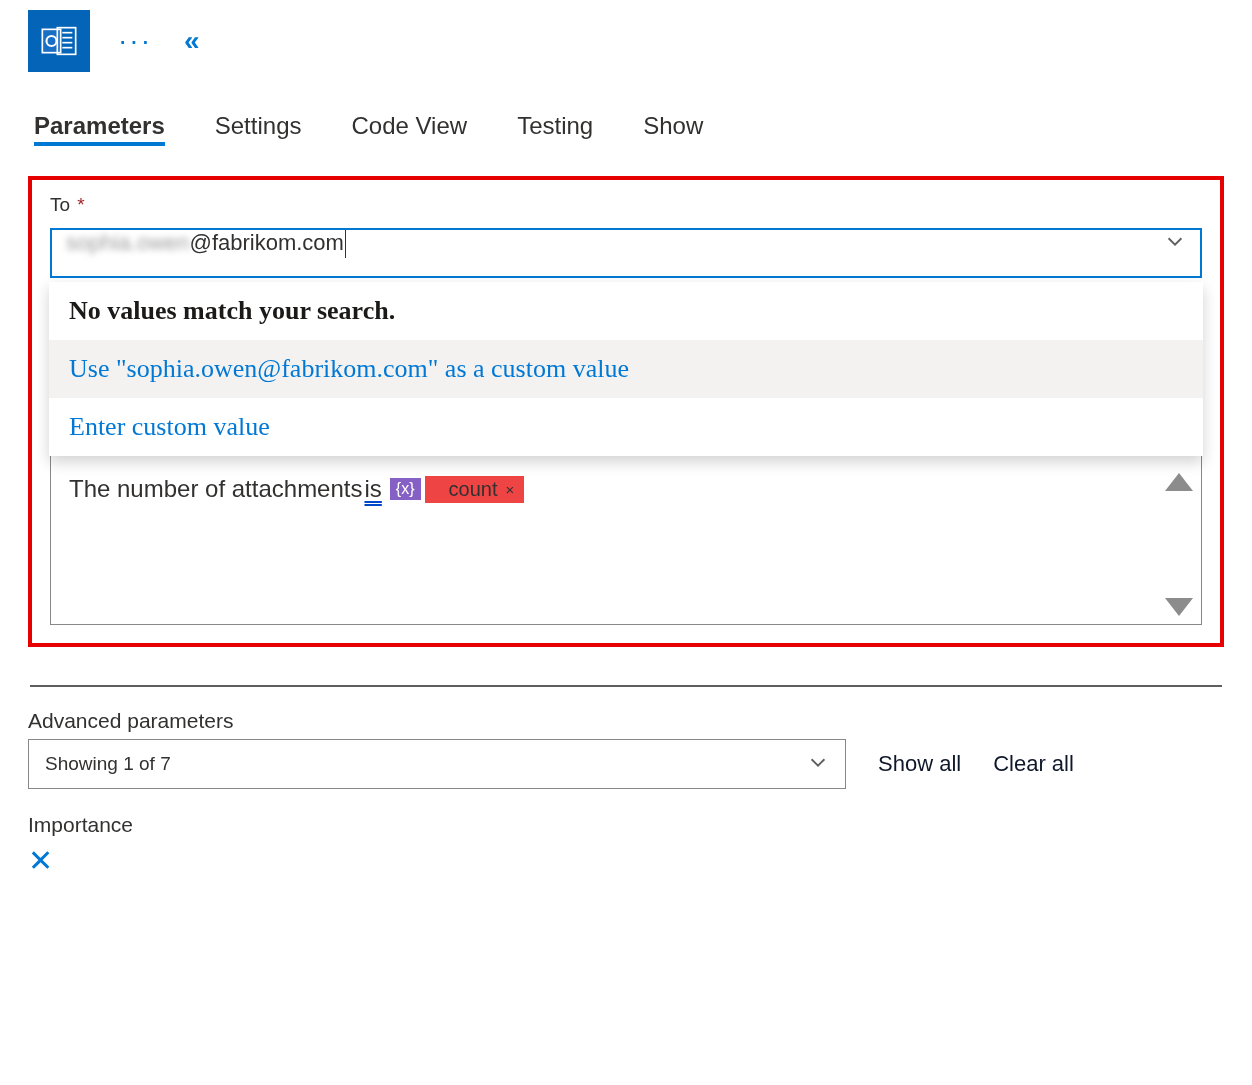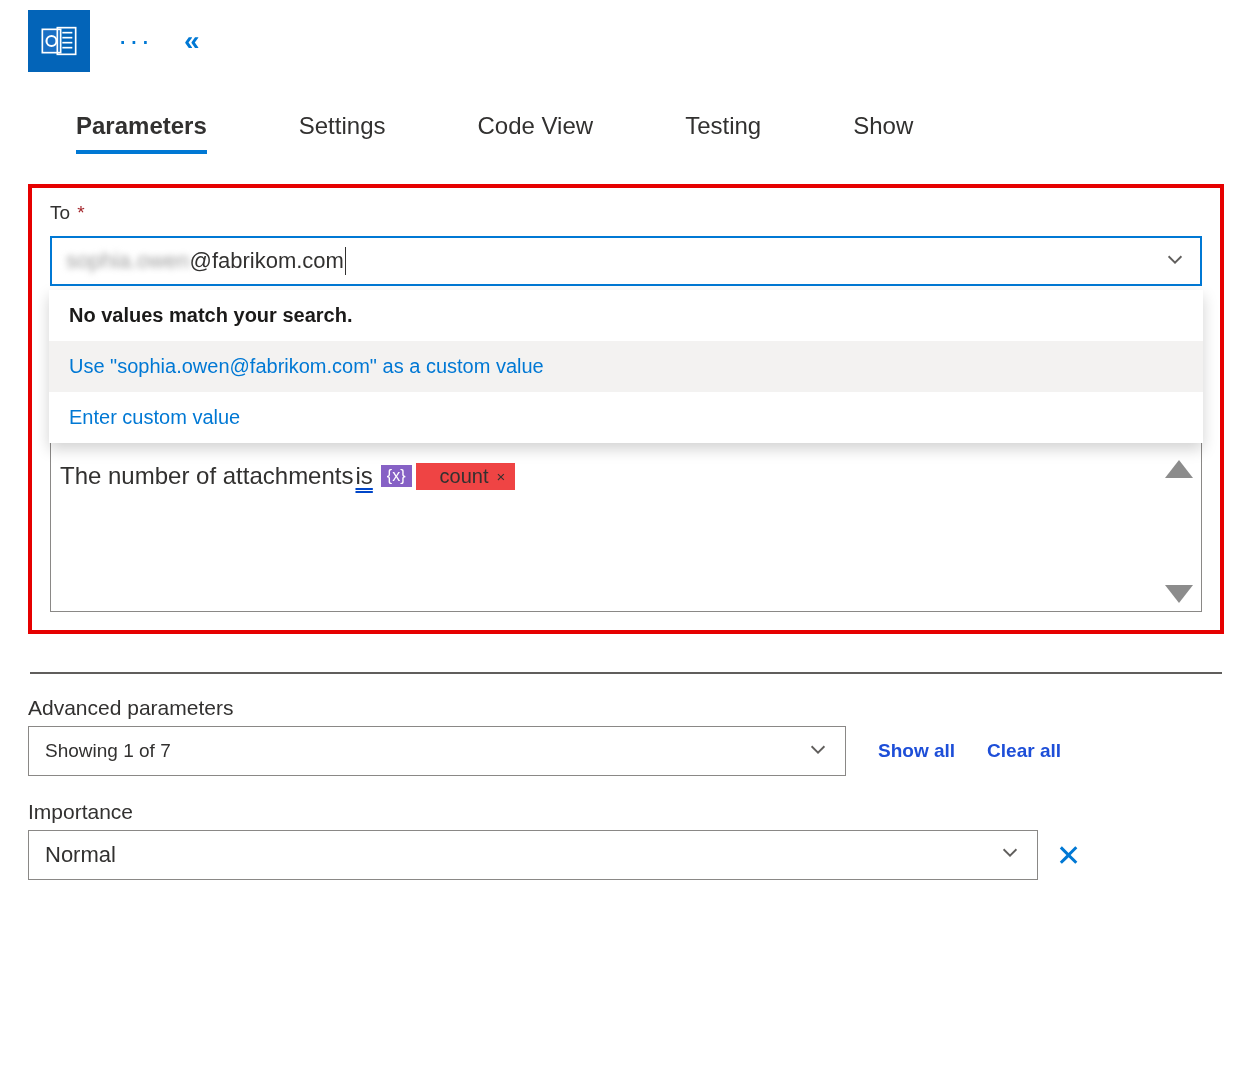--- a/index.html
+++ b/index.html
@@ -51,23 +51,22 @@
   }
   .tabs {
     display: flex;
     gap: 50px;
     margin-bottom: 30px;
     margin-left: 6px;
   }
   .tab {
     font-size: 24px;
     color: #323130;
-    padding-bottom: 10px;
-    cursor: pointer;
-    margin-left: 42px;
+    padding-bottom: 2px;
+    cursor: pointer;
   }
   .tab.active {
     font-weight: 600;
     border-bottom: 4px solid #0078d4;
   }
   .red-box {
     border: 4px solid #e60000;
     padding: 14px 18px 18px 18px;
     position: relative;
     margin-bottom: 38px;
@@ -75,21 +74,20 @@
   .field-label {
     font-size: 19px;
     color: #323130;
     margin-bottom: 12px;
   }
   .field-label .req { color: #a4262c; margin-left: 2px; }
   .combo {
     border: 2px solid #0078d4;
     height: 50px;
     display: flex;
-    align-items: center;
     padding: 0 14px;
     position: relative;
   }
   .combo-blur {
     color: #9e9e9e;
     filter: blur(3px);
     font-size: 22px;
   }
   .combo-text {
     font-size: 22px;
@@ -111,33 +109,34 @@
     position: relative;
     background: #fff;
     box-shadow: 0 6px 14px rgba(0,0,0,0.18);
     margin-top: 4px;
     margin-left: -1px;
     margin-right: -1px;
     z-index: 5;
   }
   .drop-row {
     padding: 14px 20px;
-    font-size: 20px;
+    font-size: 26px;
+    font-family: Liberation Serif, serif;
   }
   .drop-row.bold { font-weight: 700; color:#1b1a19; }
   .drop-row.link { color: #0078d4; cursor: pointer; }
   .drop-row.link.hover { background: #f3f2f1; }
 
   .body-box {
     border: 1px solid #8a8886;
     border-top: none;
     margin-top: -1px;
     min-height: 170px;
     position: relative;
-    padding: 20px 9px;
+    padding: 20px 18px;
     font-size: 24px;
     color: #323130;
   }
   .body-text-wrap { display:flex; align-items:center; gap:2px; flex-wrap:wrap;}
   .is-word {
     text-decoration: underline;
     text-decoration-style: double;
     text-decoration-color: #0046c8;
     text-underline-offset: 4px;
   }
@@ -206,24 +205,23 @@
     height: 50px;
     border: 1px solid #8a8886;
     display: flex;
     align-items: center;
     padding: 0 16px;
     font-size: 19px;
     cursor:pointer;
   }
   .adv-select .combo-chevron { margin-left:auto; }
   .link-btn {
-    color: #1d4ed8;
-    font-size: 19px;
-    cursor: pointer;
-    font-weight: bold;
+    color: #0f172a;
+    font-size: 22px;
+    cursor: pointer;
   }
   .imp-row {
     display: flex;
     align-items:center;
     gap: 18px;
   }
   .imp-select {
     flex: 0 0 1010px;
     height: 50px;
     border: 1px solid #8a8886;
@@ -320,22 +318,14 @@
           <polyline points="5 9 12 16 19 9"></polyline>
         </svg>
     </span>
   </div>
   <span class="link-btn">Show all</span>
   <span class="link-btn">Clear all</span>
 </div>
 
 <div class="adv-label">Importance</div>
 <div class="imp-row">
-  <div class="imp-select">
-    <span>Normal</span>
-    <span class="combo-chevron">
-      <svg class="chev-svg" viewBox="0 0 24 24">
-          <polyline points="5 9 12 16 19 9"></polyline>
-        </svg>
-    </span>
-  </div>
   <span class="close-x">✕</span>
 </div>
 
 </body></html>

